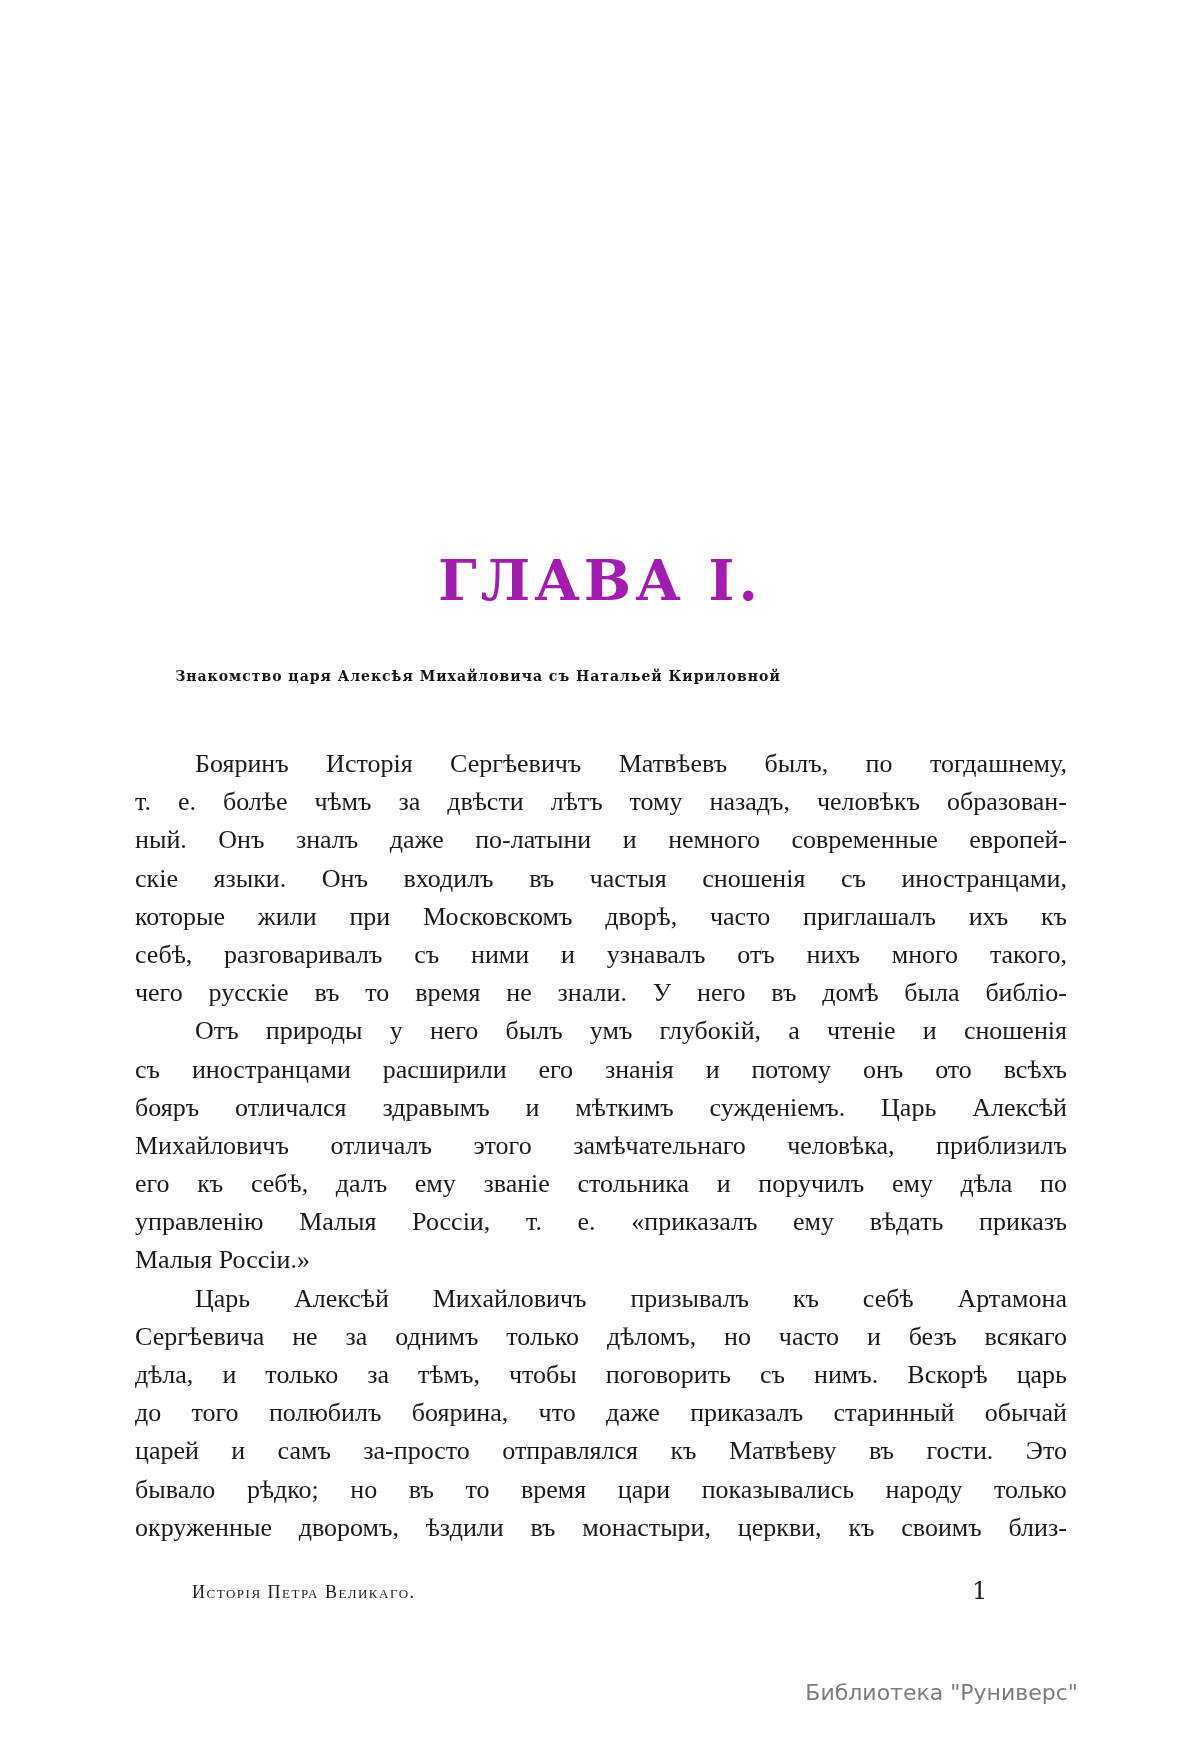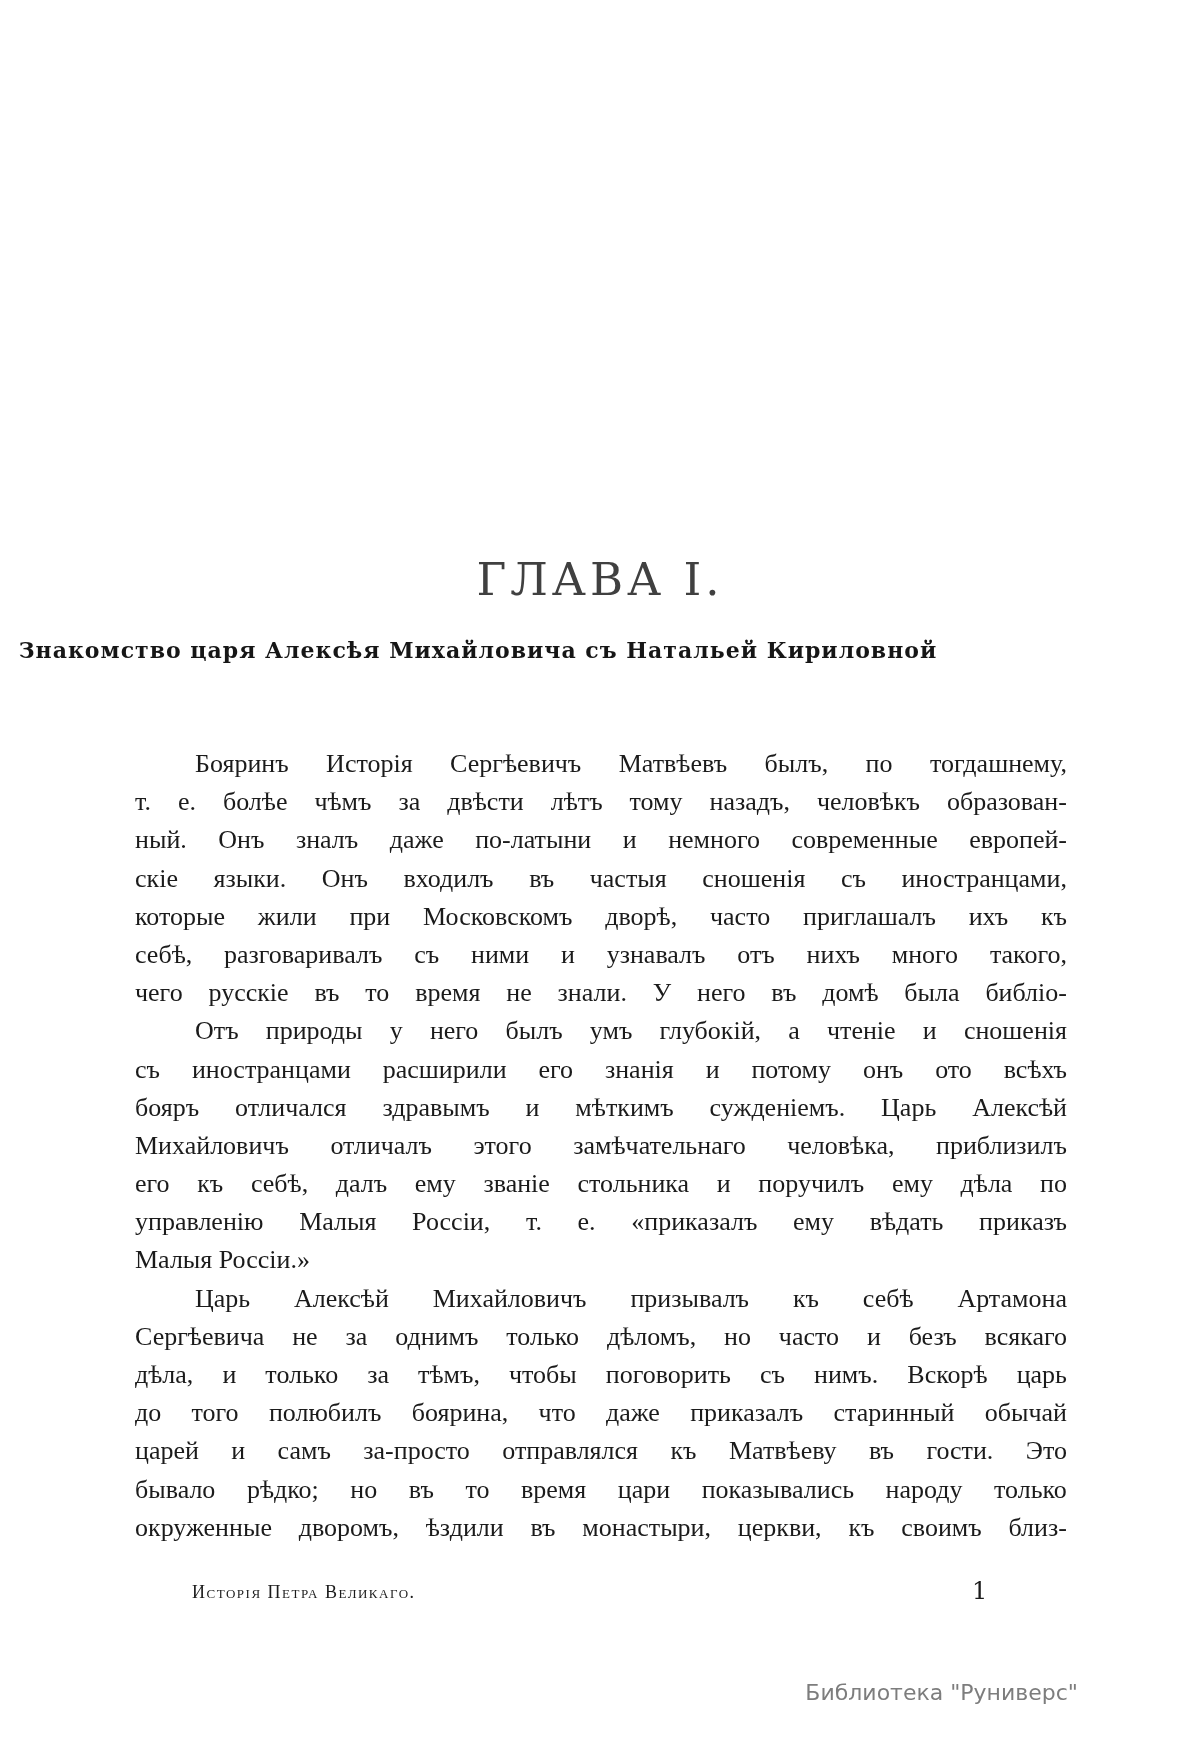--- a/index.html
+++ b/index.html
@@ -15,34 +15,34 @@
     overflow: hidden;
     font-family: "DejaVu Serif", "Liberation Serif", serif;
     color: #191919;
   }
   .chapter-title {
     position: absolute;
     top: 554px;
     left: 0;
     width: 1200px;
     text-align: center;
-    font-size: 45px;
+    font-size: 56px;
     line-height: 52px;
     letter-spacing: 4px;
-    font-weight: normal;
-    color: #404040;
+    font-weight: bold;
+    color: #a21caf;
   }
   .chapter-subtitle {
     position: absolute;
-    top: 636px;
+    top: 662px;
     left: 0;
     width: 956px;
     text-align: center;
     font-weight: bold;
-    font-size: 22px;
+    font-size: 14px;
     line-height: 28px;
     letter-spacing: 1px;
     color: #161616;
   }
   .body-text {
     position: absolute;
     top: 745px;
     left: 135px;
     width: 932px;
     font-size: 26px;

